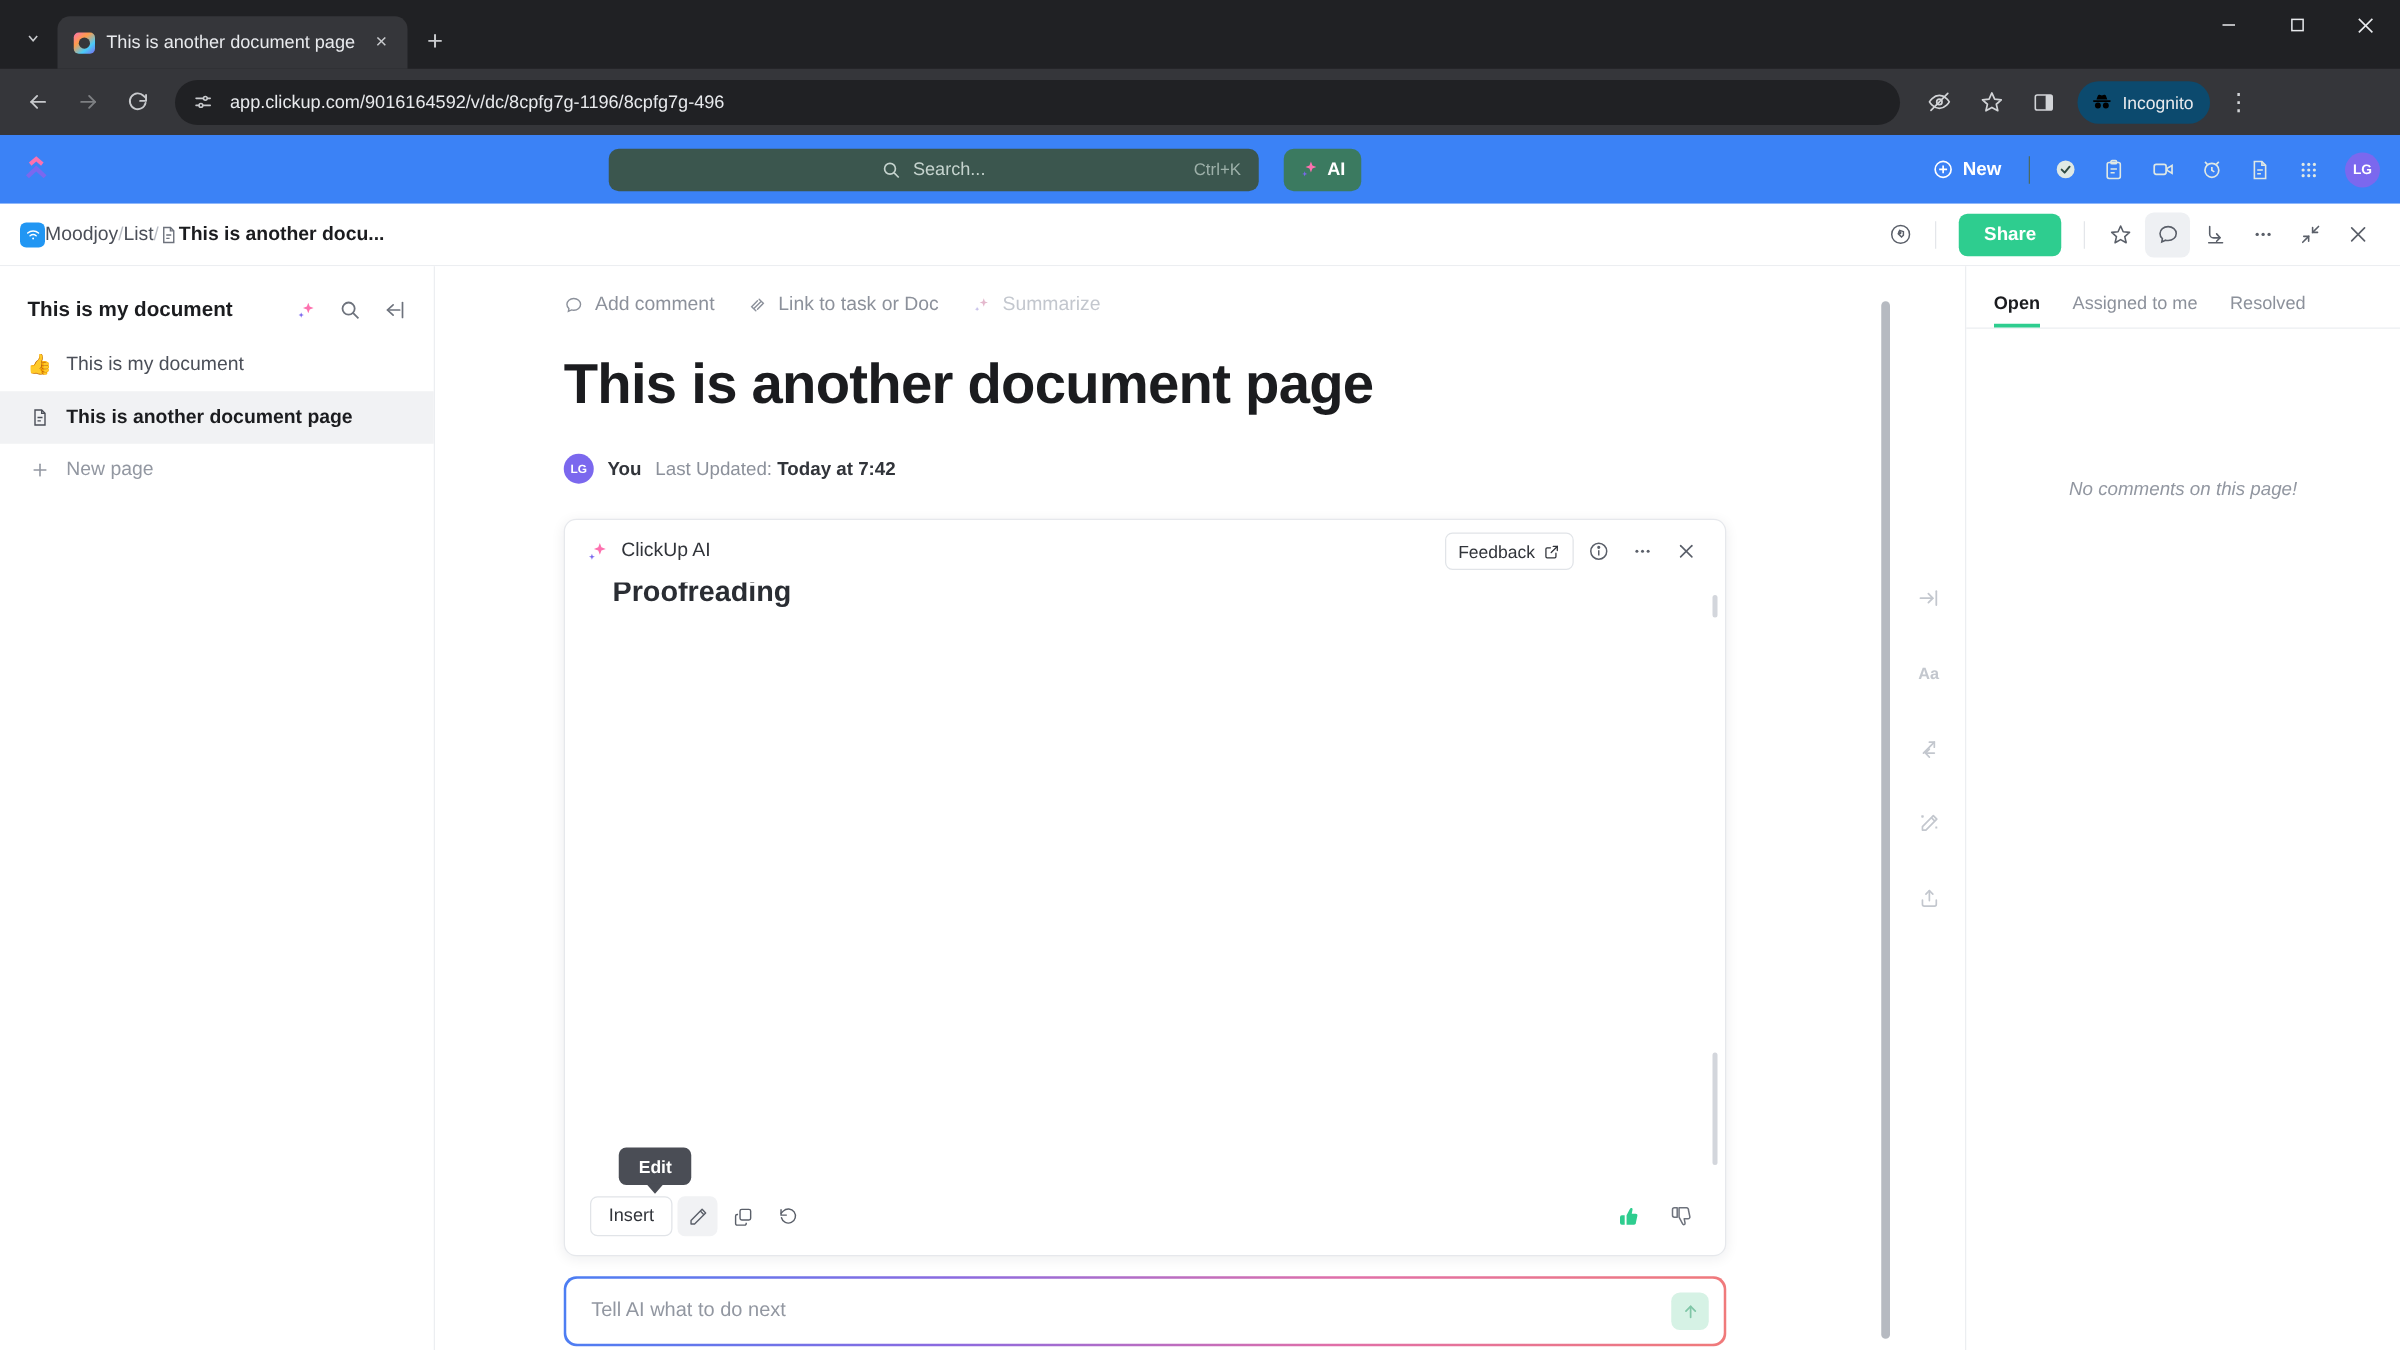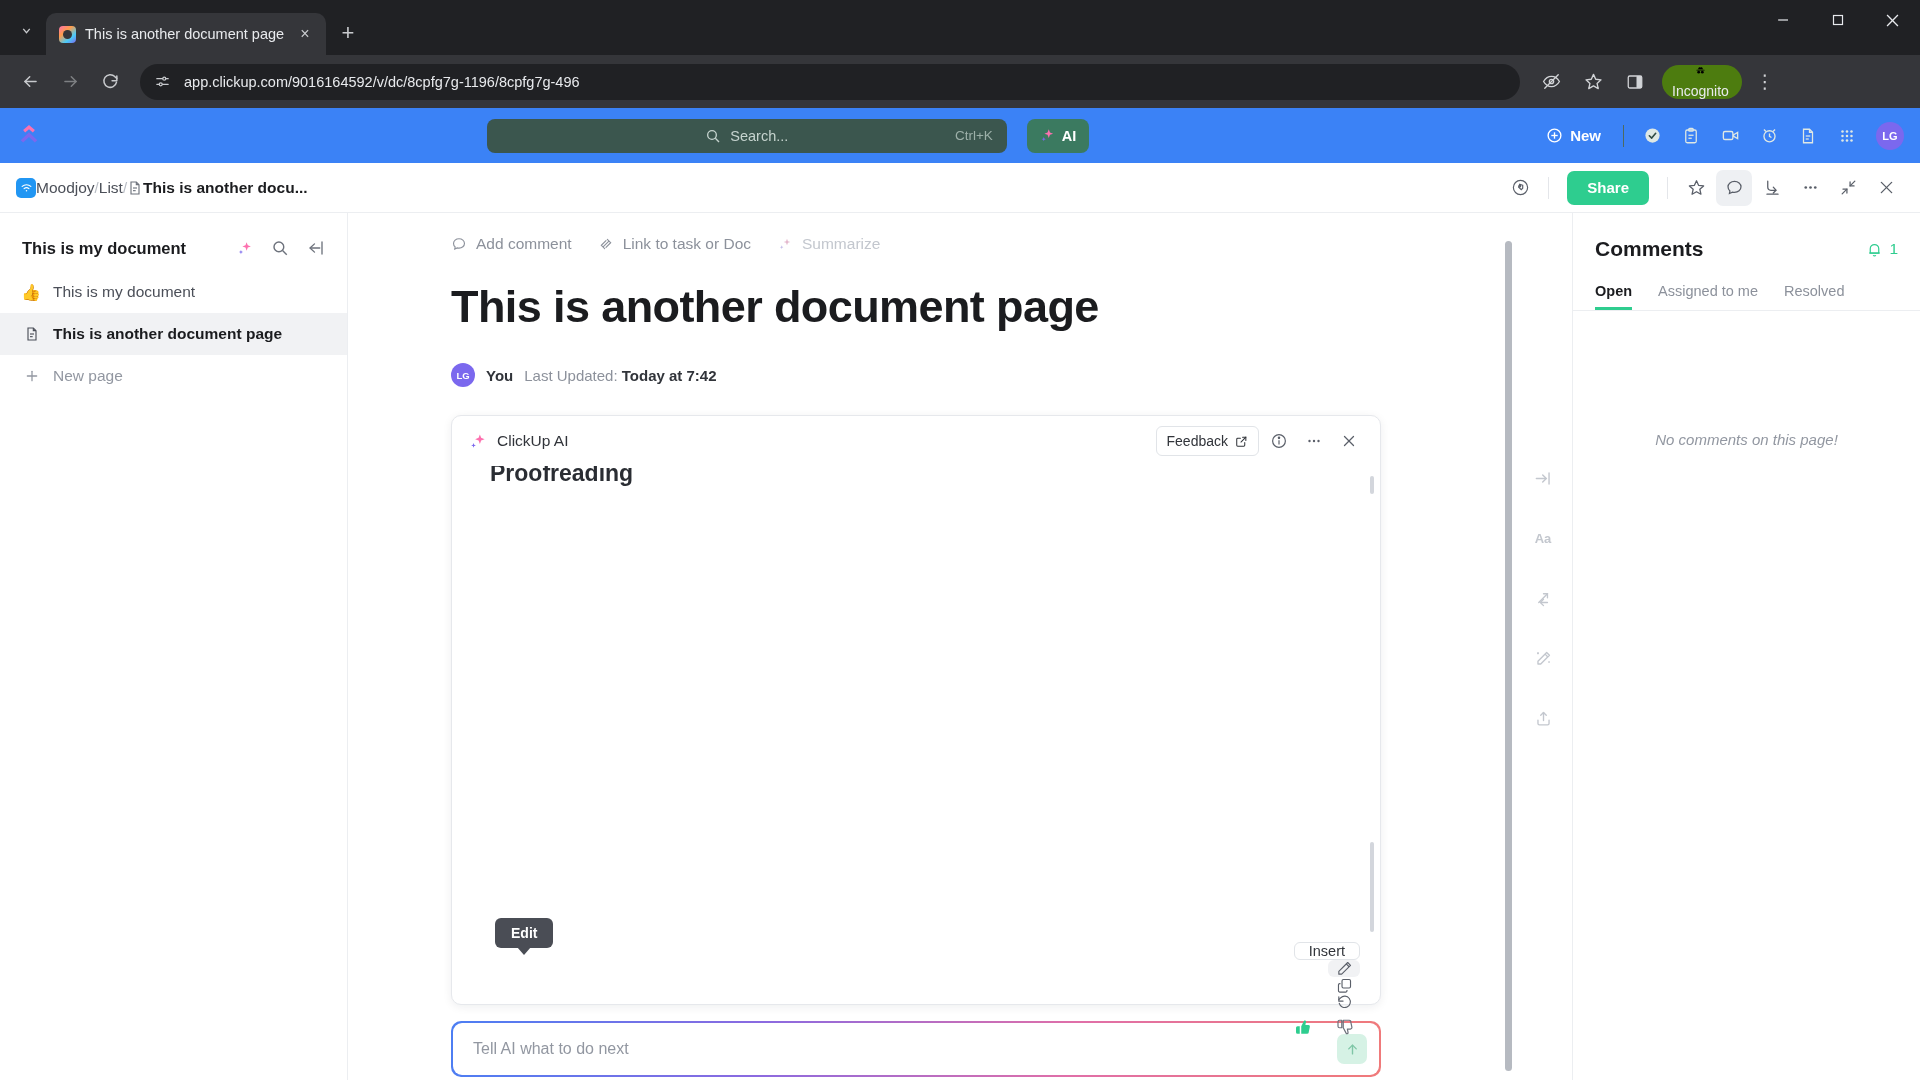--- a/index.html
+++ b/index.html
@@ -55,22 +55,22 @@
   .omnibox {
     flex: 1; height: 36px; background: #202124; border-radius: 18px;
     display: flex; align-items: center; padding: 0 14px; gap: 13px; margin: 0 8px;
     max-width: 1380px;
   }
   .omni-icon { color: #c8cacd; display: flex; align-items: center;}
   .omni-url { color: #e8eaed; font-size: 14.5px; white-space: nowrap; }
   .tb-icon { width: 38px; height: 38px; display: flex; align-items: center;
     justify-content: center; color: #d2d4d7; }
   .incognito-pill {
-    height: 34px; background: #4d7c0f; border-radius: 17px; display: flex;
-    align-items: center; gap: 7px; padding: 0 13px 0 10px; margin-left: 4px; flex-direction: column;
+    height: 34px; background: #0c4a6e; border-radius: 17px; display: flex;
+    align-items: center; gap: 7px; padding: 0 13px 0 10px; margin-left: 4px;
   }
   .incognito-pill span { color: #e8eaed; font-size: 14px; }
 
   
   .cu-header {
     height: 55px; background: #3b82f6; display: flex; align-items: center;
     padding: 0 16px; gap: 10px;
   }
   .cu-logo { width: 26px; height: 26px; display:flex;align-items:center;justify-content:center; }
   .cu-search {
@@ -176,22 +176,22 @@
     width: 4px; }
   .ai-scroll-thumb { position: absolute; right: 0; width: 4px; background: #d3d6dc;
     border-radius: 2px; }
   .ai-h2 { font-size: 23px; font-weight: 700; color: #2a2d33; padding-left: 18px;
     margin-top: -6px; }
   .ai-ul { margin-top: 30px; padding-left: 42px; }
   .ai-ul li { font-size: 16.5px; color: #3d4149; line-height: 1.55; margin-bottom: 16px; }
   .ai-p { font-size: 16.5px; color: #3d4149; line-height: 1.55; padding-left: 18px;
     margin-top: 34px; width: 680px; }
 
-  .ai-actions { height: 62px; display: flex; align-items: flex-end; padding: 0 20px;
-    position: relative; flex-direction: column; }
+  .ai-actions { height: 62px; display: flex; align-items: center; padding: 0 20px;
+    position: relative; }
   .insert-btn { height: 32px; padding: 0 14px; border: 1px solid #e1e4e8;
     border-radius: 6px; font-size: 14.5px; color: #31343a; display: flex;
     align-items: center; background: #fff; }
   .act-icon { width: 32px; height: 32px; display: flex; align-items: center;
     justify-content: center; color: #5a5f69; border-radius: 6px; margin-left: 4px; }
   .act-icon.hl { background: #f1f2f4; }
   .act-right { margin-left: auto; display: flex; gap: 6px; }
   .tooltip {
     position: absolute; left: 43px; top: -24px; background: #4a4d55; color: #fff;
     font-size: 14px; font-weight: 700; padding: 7px 16px; border-radius: 6px;
@@ -724,33 +724,20 @@
     <div class="rail-icon">
       <svg class="ico" width="19" height="19" viewBox="0 0 24 24" fill="none" stroke="currentColor" stroke-width="1.7" stroke-linecap="round" stroke-linejoin="round">
           <path d="M5 14v4.2A1.8 1.8 0 0 0 6.8 20h10.4A1.8 1.8 0 0 0 19 18.2V14"></path>
           <polyline points="8.5,8 12,4.5 15.5,8"></polyline>
           <line x1="12" y1="4.5" x2="12" y2="14.5"></line>
         </svg>
     </div>
   </div>
 
   <div class="comments">
-    <div class="cm-head">
-      <span class="cm-title">Comments</span>
-      <span class="cm-bell">
-        <span style="display:flex;">
-          <svg class="ico" width="17" height="17" viewBox="0 0 24 24" fill="none" stroke="currentColor" stroke-width="1.7" stroke-linejoin="round">
-              <path d="M6 17V11a6 6 0 0 1 12 0v6z"></path>
-              <path d="M4.5 17h15"></path>
-              <path d="M10.2 20a2 2 0 0 0 3.6 0"></path>
-            </svg>
-        </span>
-        <span>1</span>
-      </span>
-    </div>
     <div class="cm-tabs">
       <div class="cm-tab active">Open</div>
       <div class="cm-tab">Assigned to me</div>
       <div class="cm-tab">Resolved</div>
     </div>
     <div class="cm-empty">
       <span>No comments on this page!</span>
     </div>
 
   </div>

